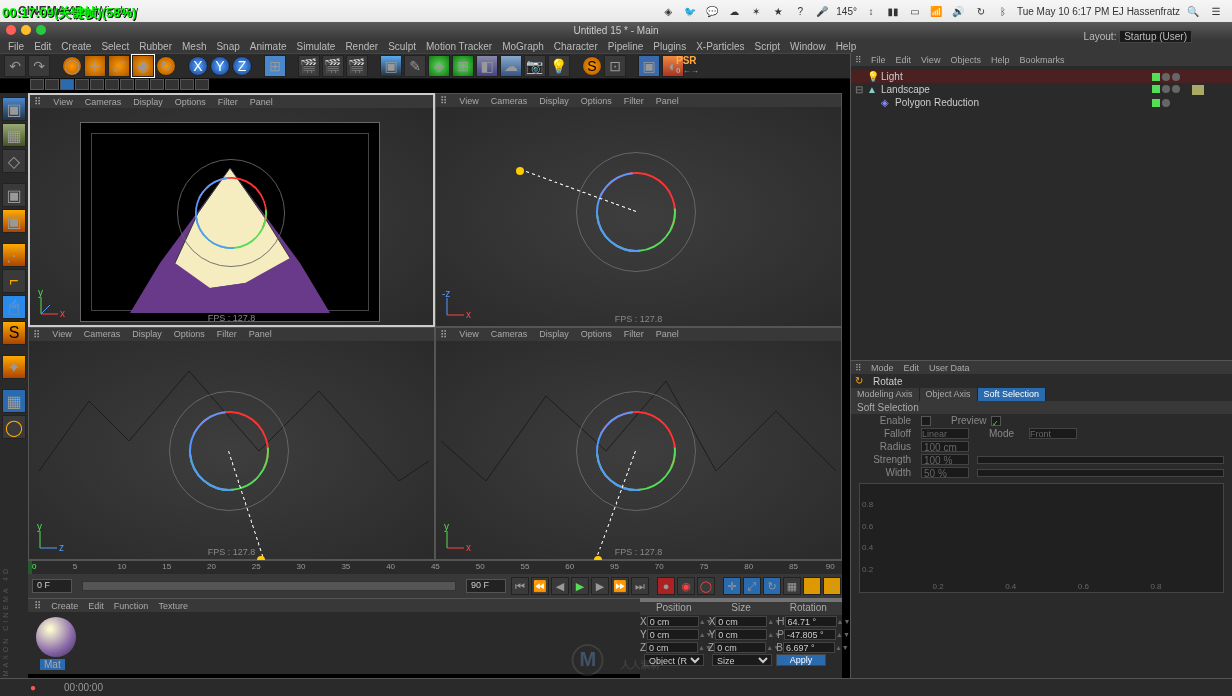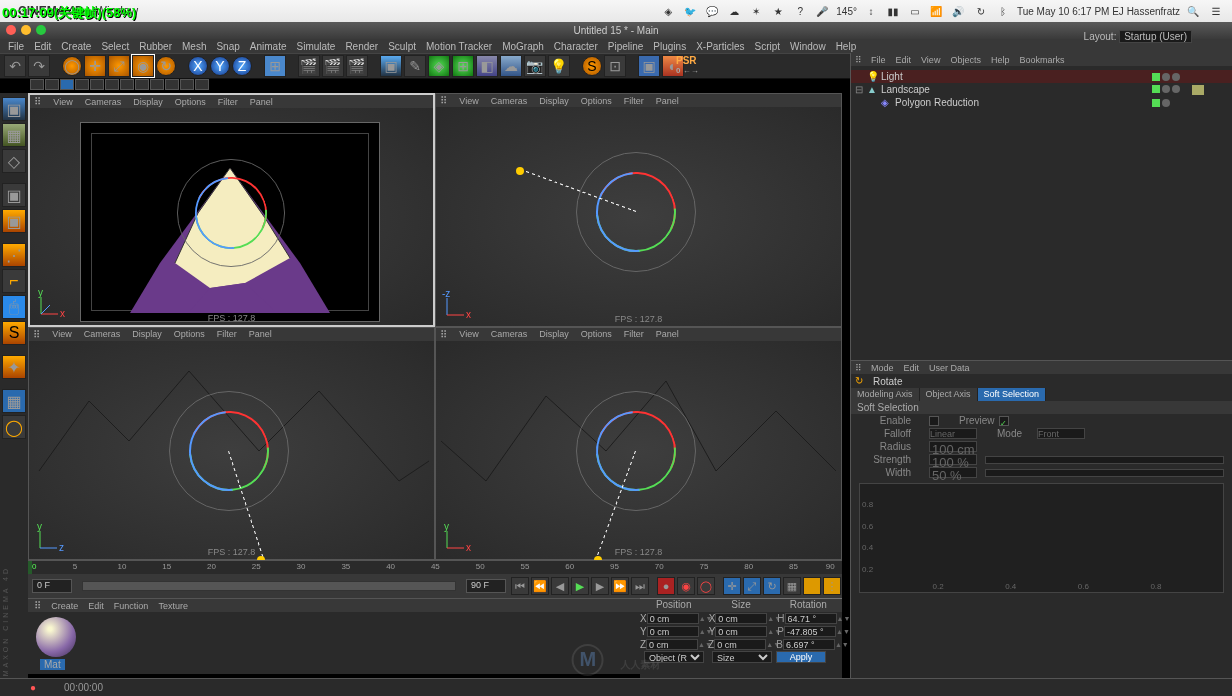--- a/index.html
+++ b/index.html
@@ -83,21 +83,21 @@
 .transport .tb.rec{ background:#a22;}
 .transport .tb.highlight{ background:#2a6aae;}
 
 
 .material-mgr { position:absolute; top:598px; left:28px; width:612px; height:76px; background:#2a2a2a; border-top:1px solid #555;}
 .mm-menu { height:13px; background:#383838; display:flex; gap:10px; padding-left:6px; align-items:center;}
 .mm-menu span { color:#aaa; font-size:9px;}
 .mat-ball { position:absolute; top:18px; left:8px; width:40px; height:40px; border-radius:50%; background: radial-gradient(circle at 35% 30%, #f9f7d0 5%, #8868a8 60%, #3a2a50 100%);}
 
 
-.coord-mgr { position:absolute; top:598px; left:640px; width:202px; height:83px; background:#2a2a2a; border-top:1px solid #737373; font-size:9px;}
+.coord-mgr { position:absolute; top:598px; left:640px; width:202px; height:83px; background:#2a2a2a; border-top:4px solid #737373; font-size:9px;}
 .coord-hdr { display:flex; height:13px; background:#383838;}
 .coord-hdr div { flex:1; text-align:center; color:#aaa;}
 .crow { display:flex; height:13px; align-items:center;}
 .crow .ax { width:12px; text-align:center; color:#aaa;}
 .crow input { width:52px; height:11px; background:#1a1a1a; border:1px solid #444; color:#ccc; font-size:9px; padding-left:2px;}
 .arrows { width:10px; color:#666; font-size:7px; line-height:5px;}
 .crow .al{ width:12px; text-align:center;}
 .applyrow{display:flex; height:13px;}
 .applyrow select{width:60px;height:12px;background:#1a1a1a;border:1px solid #444;color:#ccc;font-size:9px;margin:0 4px;}
 .applyrow button{width:50px;height:12px;background:#2a6aae;border:1px solid #444;color:#fff;font-size:9px;}
@@ -122,26 +122,26 @@
 .attr-mgr { position:absolute; top:360px; left:850px; width:382px; height:336px; background:#2a2a2a; border-left:1px solid #555; border-top:1px solid #555;}
 .am-menu { height:13px; background:#383838; display:flex; gap:10px; padding-left:20px; align-items:center;}
 .am-menu span{color:#aaa;font-size:9px;}
 .am-tool { height:14px; display:flex; align-items:center; padding-left:4px;}
 .am-tool .ico{width:14px;height:12px; display:inline-block;}
 .am-tabs { height:13px; display:flex;}
 .am-tabs .tab { padding:0 6px; background:#383838; color:#aaa; border-right:1px solid #222;font-size:9px; height:13px; line-height:13px;}
 .am-tabs .tab.active { background:#2a6aae; color:#fff;}
 .am-section { height:13px; background:#383838; padding-left:6px; color:#aaa; line-height:13px;}
 .am-row { height:13px; display:flex; align-items:center;}
-.am-row .lbl { width:60px; padding-left:10px; color:#888; text-align:right; margin-right:18px;}
+.am-row .lbl { width:60px; padding-left:10px; color:#888; text-align:right; margin-right:10px;}
 .am-row .lbl2 { width:40px; color:#888; margin-left:20px;}
 .am-row .cbx { width:10px;height:10px; border:1px solid #555; background:#1a1a1a;}
 .am-row .cbx.checked::after{content:"✓"; color:#5d5; font-size:8px;}
 .am-row .sel { width:48px; height:11px; background:#1a1a1a; border:1px solid #444; color:#666;font-size:9px;}
-.am-row .num { width:48px; height:11px; background:#1a1a1a; border:1px solid #444; color:#666; font-size:13px; padding-left:2px;}
+.am-row .num { width:48px; height:11px; background:#1a1a1a; border:1px solid #444; color:#666; font-size:10px; padding-left:2px;}
 .am-row .slider { flex:1; height:8px; background:#1a1a1a; border:1px solid #444; margin:0 8px;}
 .am-graph { margin:4px 8px; height:110px; background:#202020; border:1px solid #444; position:relative;}
 .am-graph .gv{position:absolute;left:2px;color:#666;font-size:8px;}
 .am-graph .gh{position:absolute;bottom:1px;color:#666;font-size:8px;}
 
 .bottom-bar { position:absolute; bottom:0; left:0; right:0; height:18px; background:#2a2a2a; border-top:1px solid #555; display:flex; align-items:center;}
 .maxon { position:absolute; bottom:20px; left:2px; writing-mode:vertical-rl; transform:rotate(180deg); font-size:7px; color:#555; letter-spacing:3px;}
 .watermark { position:absolute; bottom:20px; left:50%; transform:translateX(-50%); font-size:32px; color:rgba(255,255,255,0.1); font-weight:bold;}
 
 .psr-label{position:absolute;top:55px;left:676px;color:#fa4;font-size:9px;font-weight:bold;}

